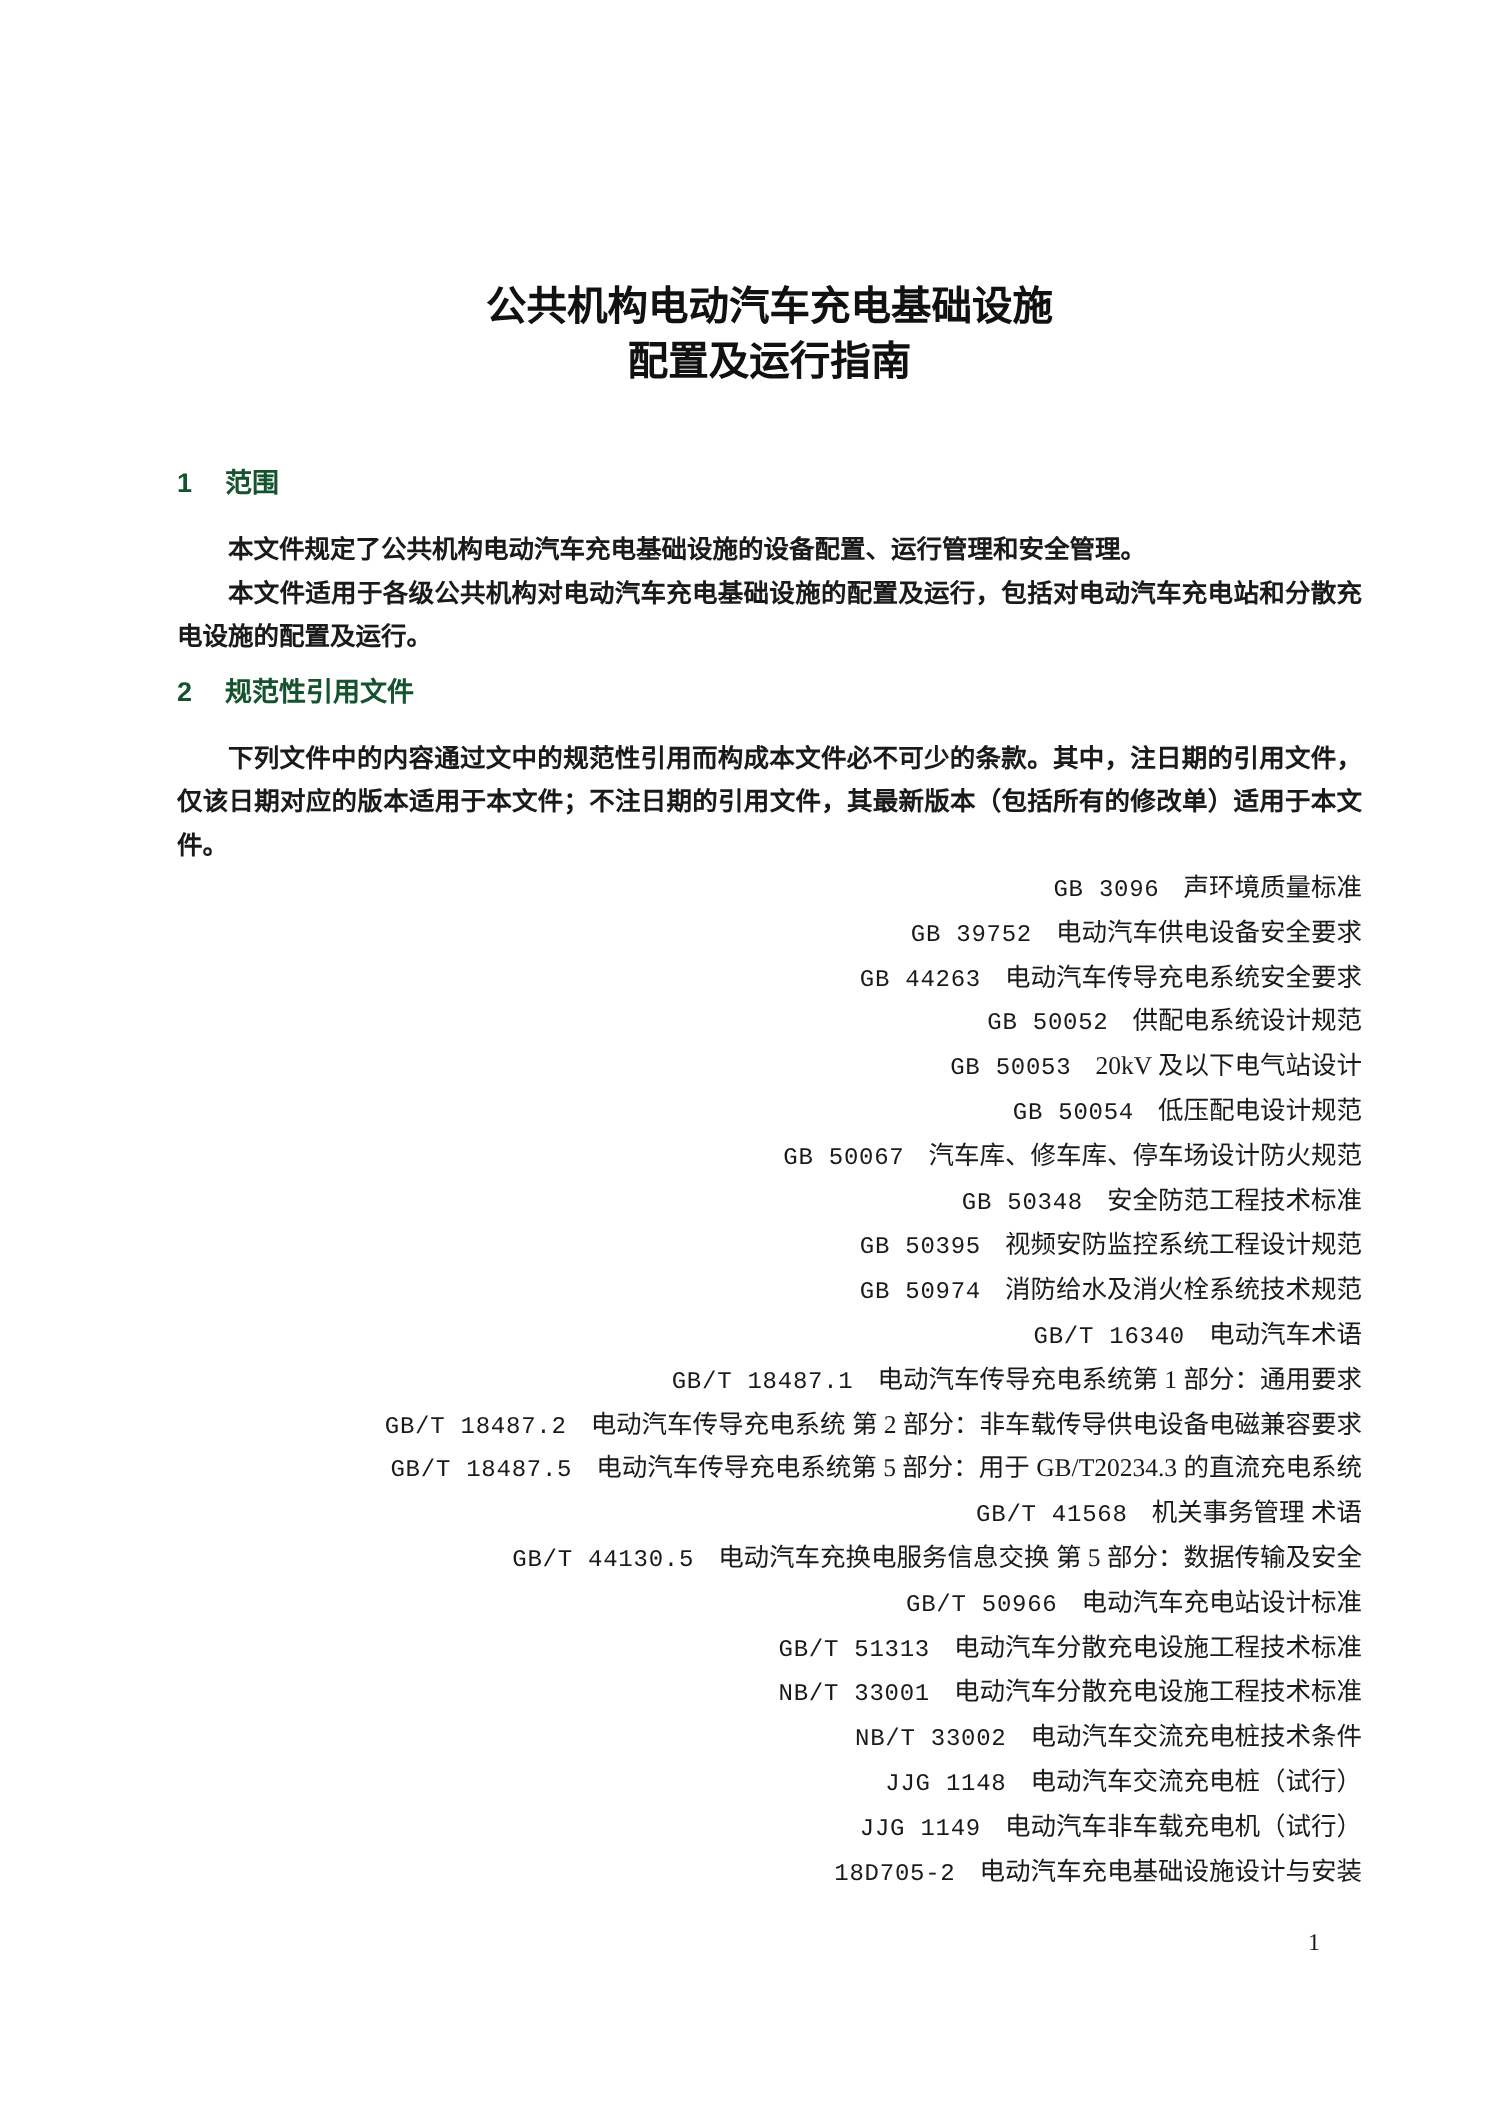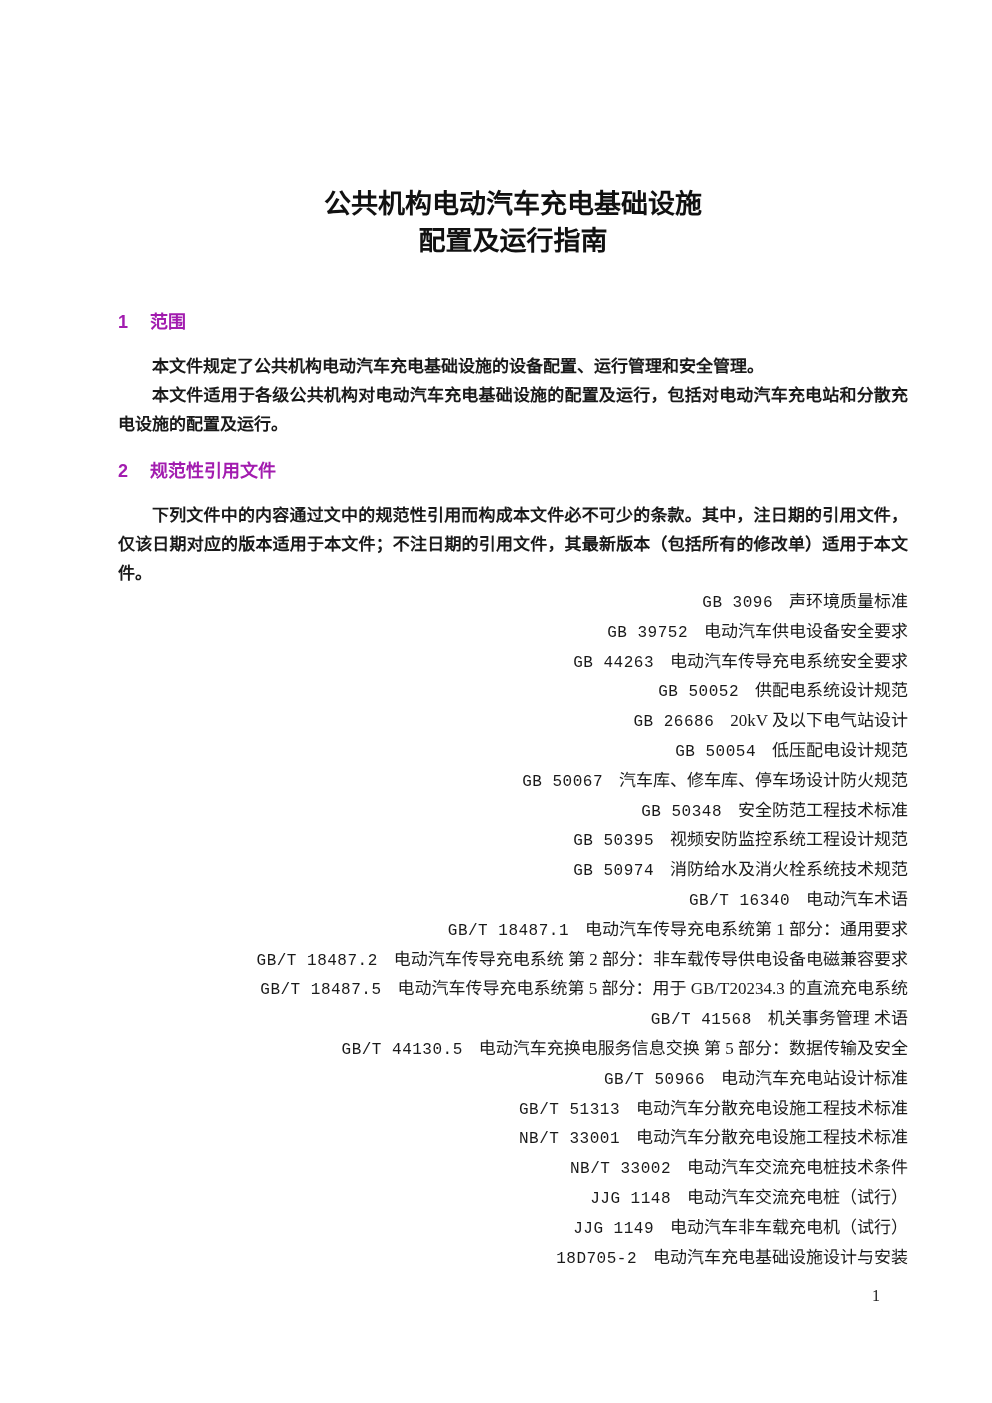--- a/index.html
+++ b/index.html
@@ -28,29 +28,29 @@
     font-size: 27px;
     line-height: 37px;
     text-align: center;
     color: #111111;
   }
   .section-heading {
     font-family: "Liberation Sans", sans-serif;
     font-weight: bold;
     font-size: 18px;
     line-height: 25px;
-    color: #a21caf;
+    color: #14532d;
   }
   .section-heading .sec-num {
     display: inline-block;
     min-width: 14px;
     margin-right: 18px;
   }
   .heading-1 { margin-top: 50px; }
-  .heading-2 { margin-top: 20px; }
+  .heading-2 { margin-top: 10px; }
   p.body-para {
     margin: 0;
     font-size: 17px;
     line-height: 29px;
     text-align: justify;
     text-indent: 34px;
     font-weight: bold;
   }
   .para-group-1 { margin-top: 17px; }
   .para-group-2 { margin-top: 17px; }
@@ -116,21 +116,21 @@
       <li class="ref-item">
       <span class="ref-code">GB 39752</span><span class="ref-name">电动汽车供电设备安全要求</span>
     </li>
       <li class="ref-item">
       <span class="ref-code">GB 44263</span><span class="ref-name">电动汽车传导充电系统安全要求</span>
     </li>
       <li class="ref-item">
       <span class="ref-code">GB 50052</span><span class="ref-name">供配电系统设计规范</span>
     </li>
       <li class="ref-item">
-      <span class="ref-code">GB 26686</span><span class="ref-name">20kV 及以下电气站设计</span>
+      <span class="ref-code">GB 50053</span><span class="ref-name">20kV 及以下电气站设计</span>
     </li>
       <li class="ref-item">
       <span class="ref-code">GB 50054</span><span class="ref-name">低压配电设计规范</span>
     </li>
       <li class="ref-item">
       <span class="ref-code">GB 50067</span><span class="ref-name">汽车库、修车库、停车场设计防火规范</span>
     </li>
       <li class="ref-item">
       <span class="ref-code">GB 50348</span><span class="ref-name">安全防范工程技术标准</span>
     </li>

